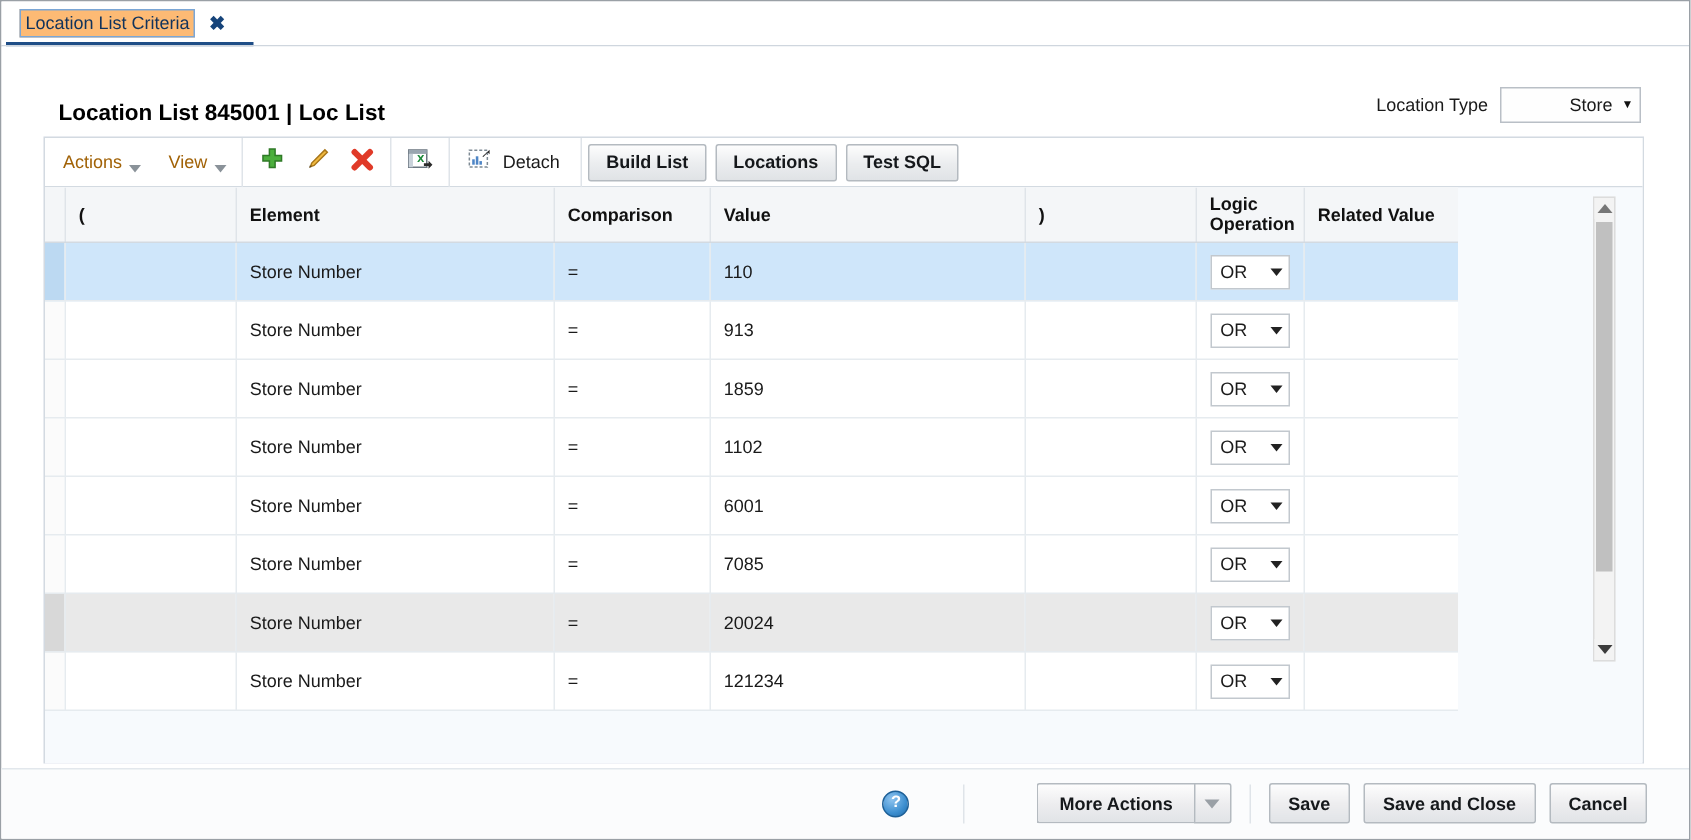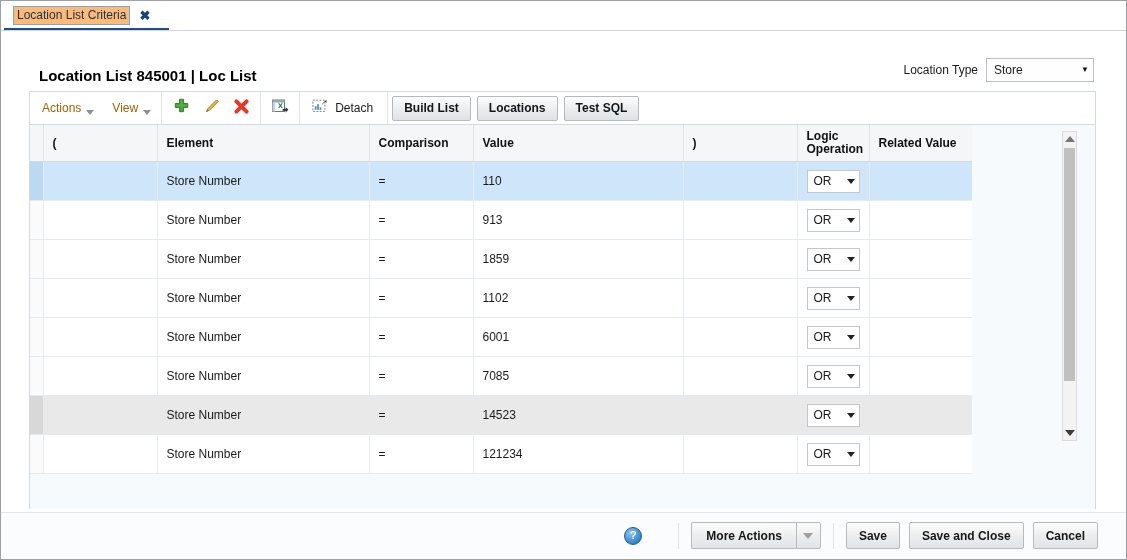--- a/index.html
+++ b/index.html
@@ -107,21 +107,21 @@
     height: 24px;
     background: #fefefe;
     border: 1px solid #b9bfc6;
     display: flex;
     align-items: center;
     padding: 0 4px 0 7px;
     font-size: 12px;
     color: #1a1a1a;
     cursor: pointer;
   }
-  #loctype-select { width: 108px; justify-content: space-between; }
+  #loctype-select { width: 94px; justify-content: flex-end; }
   .caret {
     font-size: 8px;
     color: #111;
     line-height: 1;
     margin-left: 6px;
   }
 
   
   #panel {
     position: absolute;
@@ -364,21 +364,21 @@
     justify-content: center;
     font-size: 12px;
     font-weight: bold;
     color: #15181b;
     background: linear-gradient(to bottom, #fdfdfd 0%, #ededef 52%, #e1e4e7 100%);
     border: 1px solid #b4bac0;
     border-radius: 2px;
     cursor: pointer;
     white-space: nowrap;
   }
-  #more-actions-group { display: flex; align-items: center; }
+  #more-actions-group { display: flex; align-items: center; margin-left: 36px; }
   #more-actions-btn { border-right: none; border-radius: 2px 0 0 2px; padding: 0 14px; }
   #more-actions-arrow {
     box-sizing: border-box;
     width: 25px; height: 27px;
     display: flex; align-items: center; justify-content: center;
     background: linear-gradient(to bottom, #fdfdfd 0%, #ededef 52%, #e1e4e7 100%);
     border: 1px solid #b4bac0;
     border-radius: 0 2px 2px 0;
     cursor: pointer;
   }
@@ -617,21 +617,21 @@
                     <span class="tri"></span>
                   </div>
                 </td>
                 <td style="border-right: none;"></td>
               </tr>
               <tr class="row-hover">
                 <td class="sel-col"></td>
                 <td></td>
                 <td>Store Number</td>
                 <td>=</td>
-                <td>14523</td>
+                <td>20024</td>
                 <td></td>
                 <td>
                   <div class="cell-select">
                     <span>OR</span>
                     <span class="tri"></span>
                   </div>
                 </td>
                 <td style="border-right: none;"></td>
               </tr>
               <tr>

